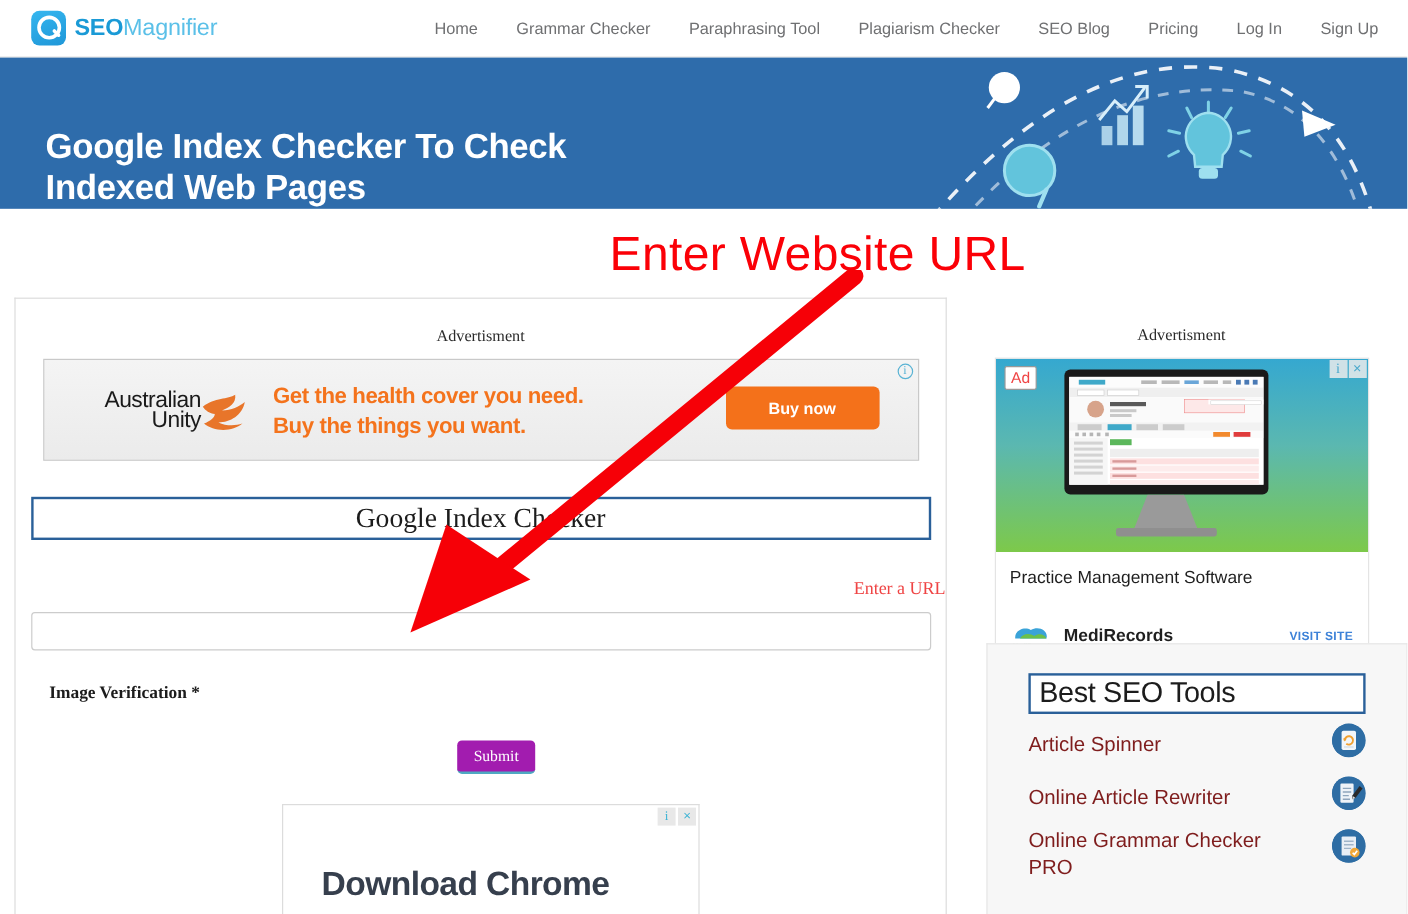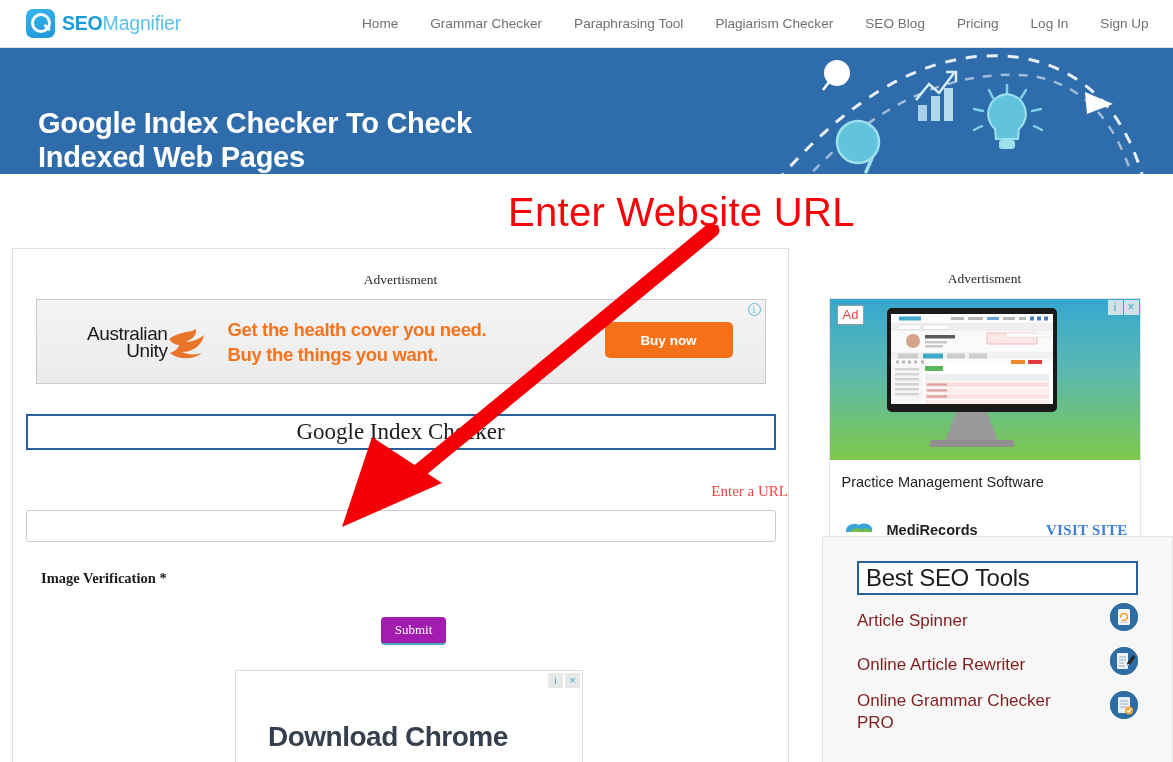--- a/index.html
+++ b/index.html
@@ -399,21 +399,21 @@
   }
   .sb-ad-foot {
     position: absolute;
     left: 0; bottom: 10px;
     width: 100%;
     display: flex; align-items: center;
     padding: 0 12px;
   }
   .medi-logo { width: 36px; height: 22px; position: relative; flex: none; }
   .medi-name { margin-left: 9px; font-size: 14.5px; font-weight: bold; color: #1f1f1f; }
-  .visit-site { margin-left: auto; color: #3d82d8; font-size: 15px; font-weight: bold; letter-spacing: 0.3px; font-family: Liberation Serif, serif; }
+  .visit-site { margin-left: auto; color: #3d82d8; font-size: 10px; font-weight: bold; letter-spacing: 0.3px; }
 
   .tools-card {
     position: absolute;
     left: 14px; top: 288px;
     width: 351px;
     height: 226px;
     background: #f7f7f7;
     border: 1px solid #e6e6e6;
     border-bottom: none;
   }

